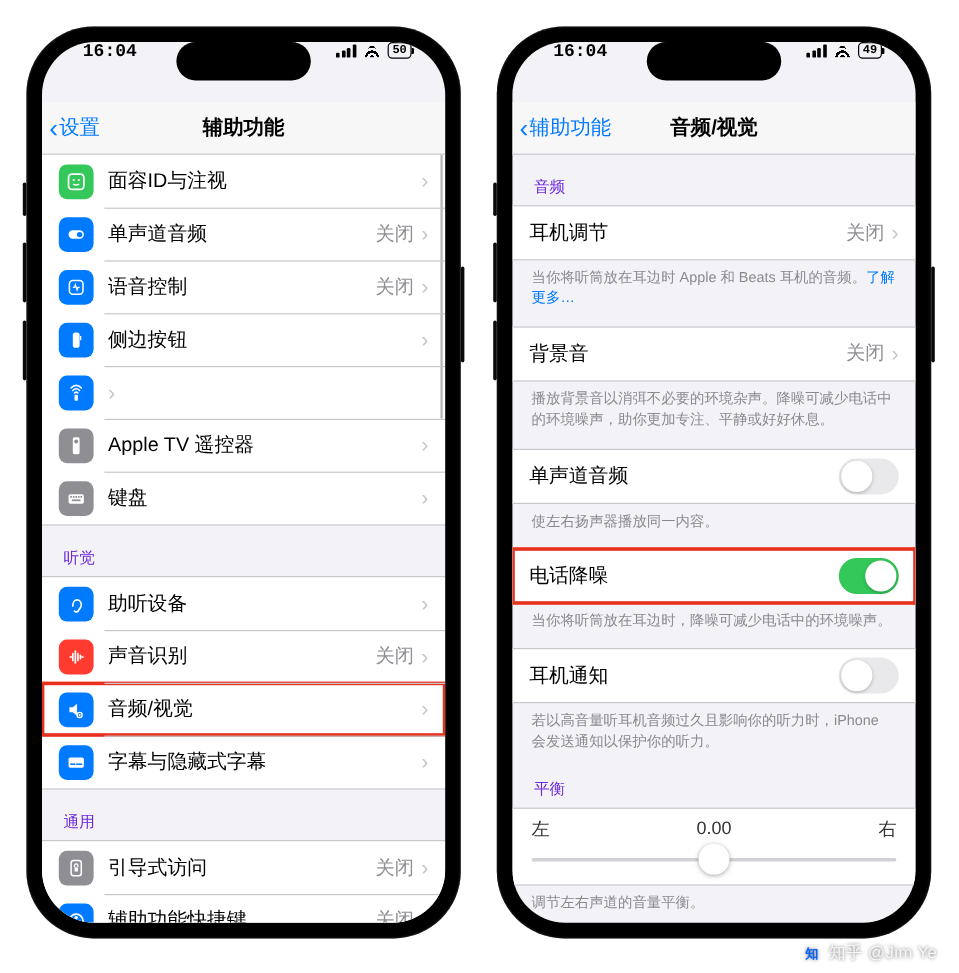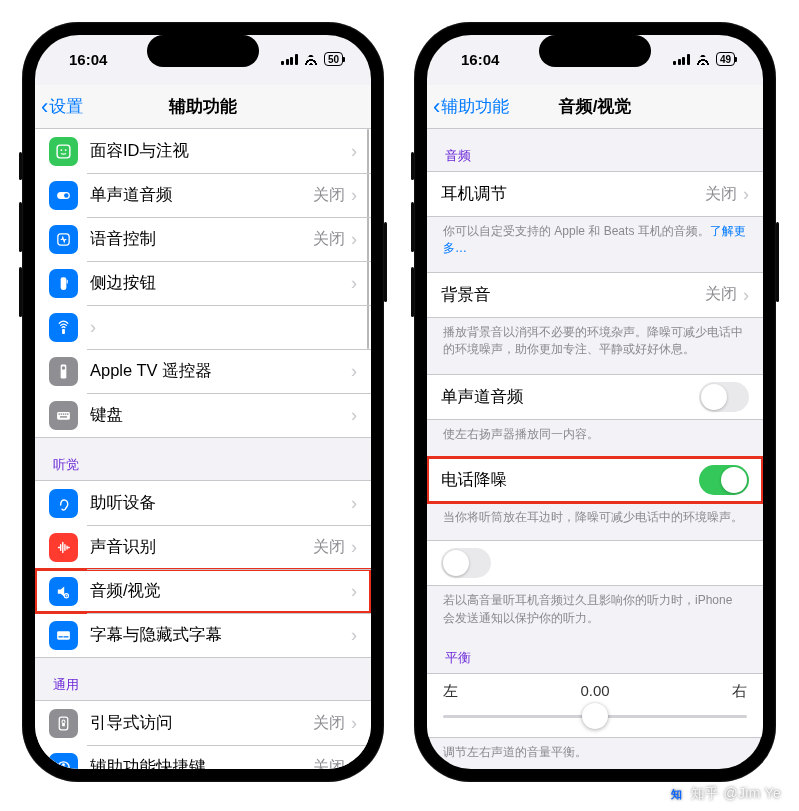--- a/index.html
+++ b/index.html
@@ -47,25 +47,26 @@
     transform: translateX(-50%);
     width: 112px;
     height: 32px;
     background: #000;
     border-radius: 20px;
     z-index: 5;
   }
   .statusbar {
     height: 50px;
     display: flex;
-    align-items: center;
+    align-items: flex-start;
     padding: 0 28px 2px 34px;
     font-size: 15px;
     font-weight: 600;
     color: #000;
+    font-family: Liberation Mono, monospace;
   }
   .statusbar .time { flex: 1; }
   .statusbar .icons { display:flex; align-items:center; gap:5px; }
   .sig { display:flex; align-items:flex-end; gap:1.5px; height:11px; }
   .sig span { width:3px; background:#000; border-radius:1px; }
   .sig span:nth-child(1){height:4px;} .sig span:nth-child(2){height:6px;}
   .sig span:nth-child(3){height:8px;} .sig span:nth-child(4){height:11px;}
   .wifi { width:16px; height:12px; position:relative; }
   .wifi::before { content:""; position:absolute; inset:0;
     background:
@@ -417,21 +418,21 @@
 
         <div class="section-header">音频</div>
         <div class="grp">
           <div class="row">
             <span class="label">耳机调节</span>
             <span class="value">关闭</span>
             <span class="chev-r">›</span>
           </div>
         </div>
         <div class="section-footer">
-          <span>你可以自定受支持的 Apple 和 Beats 耳机的音频。</span><a>了解更多…</a>
+          <span>当你将听筒放在耳边时 Apple 和 Beats 耳机的音频。</span><a>了解更多…</a>
         </div>
 
         <div class="grp" style="margin-top:10px">
           <div class="row">
             <span class="label">背景音</span>
             <span class="value">关闭</span>
             <span class="chev-r">›</span>
           </div>
         </div>
         <div class="section-footer">播放背景音以消弭不必要的环境杂声。降噪可减少电话中的环境噪声，助你更加专注、平静或好好休息。</div>
@@ -447,20 +448,21 @@
         <div class="grp highlight" style="margin-top:10px">
           <div class="row">
             <span class="label">电话降噪</span>
             <span class="toggle on"></span>
           </div>
         </div>
         <div class="section-footer">当你将听筒放在耳边时，降噪可减少电话中的环境噪声。</div>
 
         <div class="grp" style="margin-top:10px">
           <div class="row">
+            <span class="label">耳机通知</span>
             <span class="toggle"></span>
           </div>
         </div>
         <div class="section-footer">若以高音量听耳机音频过久且影响你的听力时，iPhone 会发送通知以保护你的听力。</div>
 
         <div class="section-header">平衡</div>
         <div class="grp">
           <div class="slider-row">
             <div class="slider-labels">
               <span>左</span>

